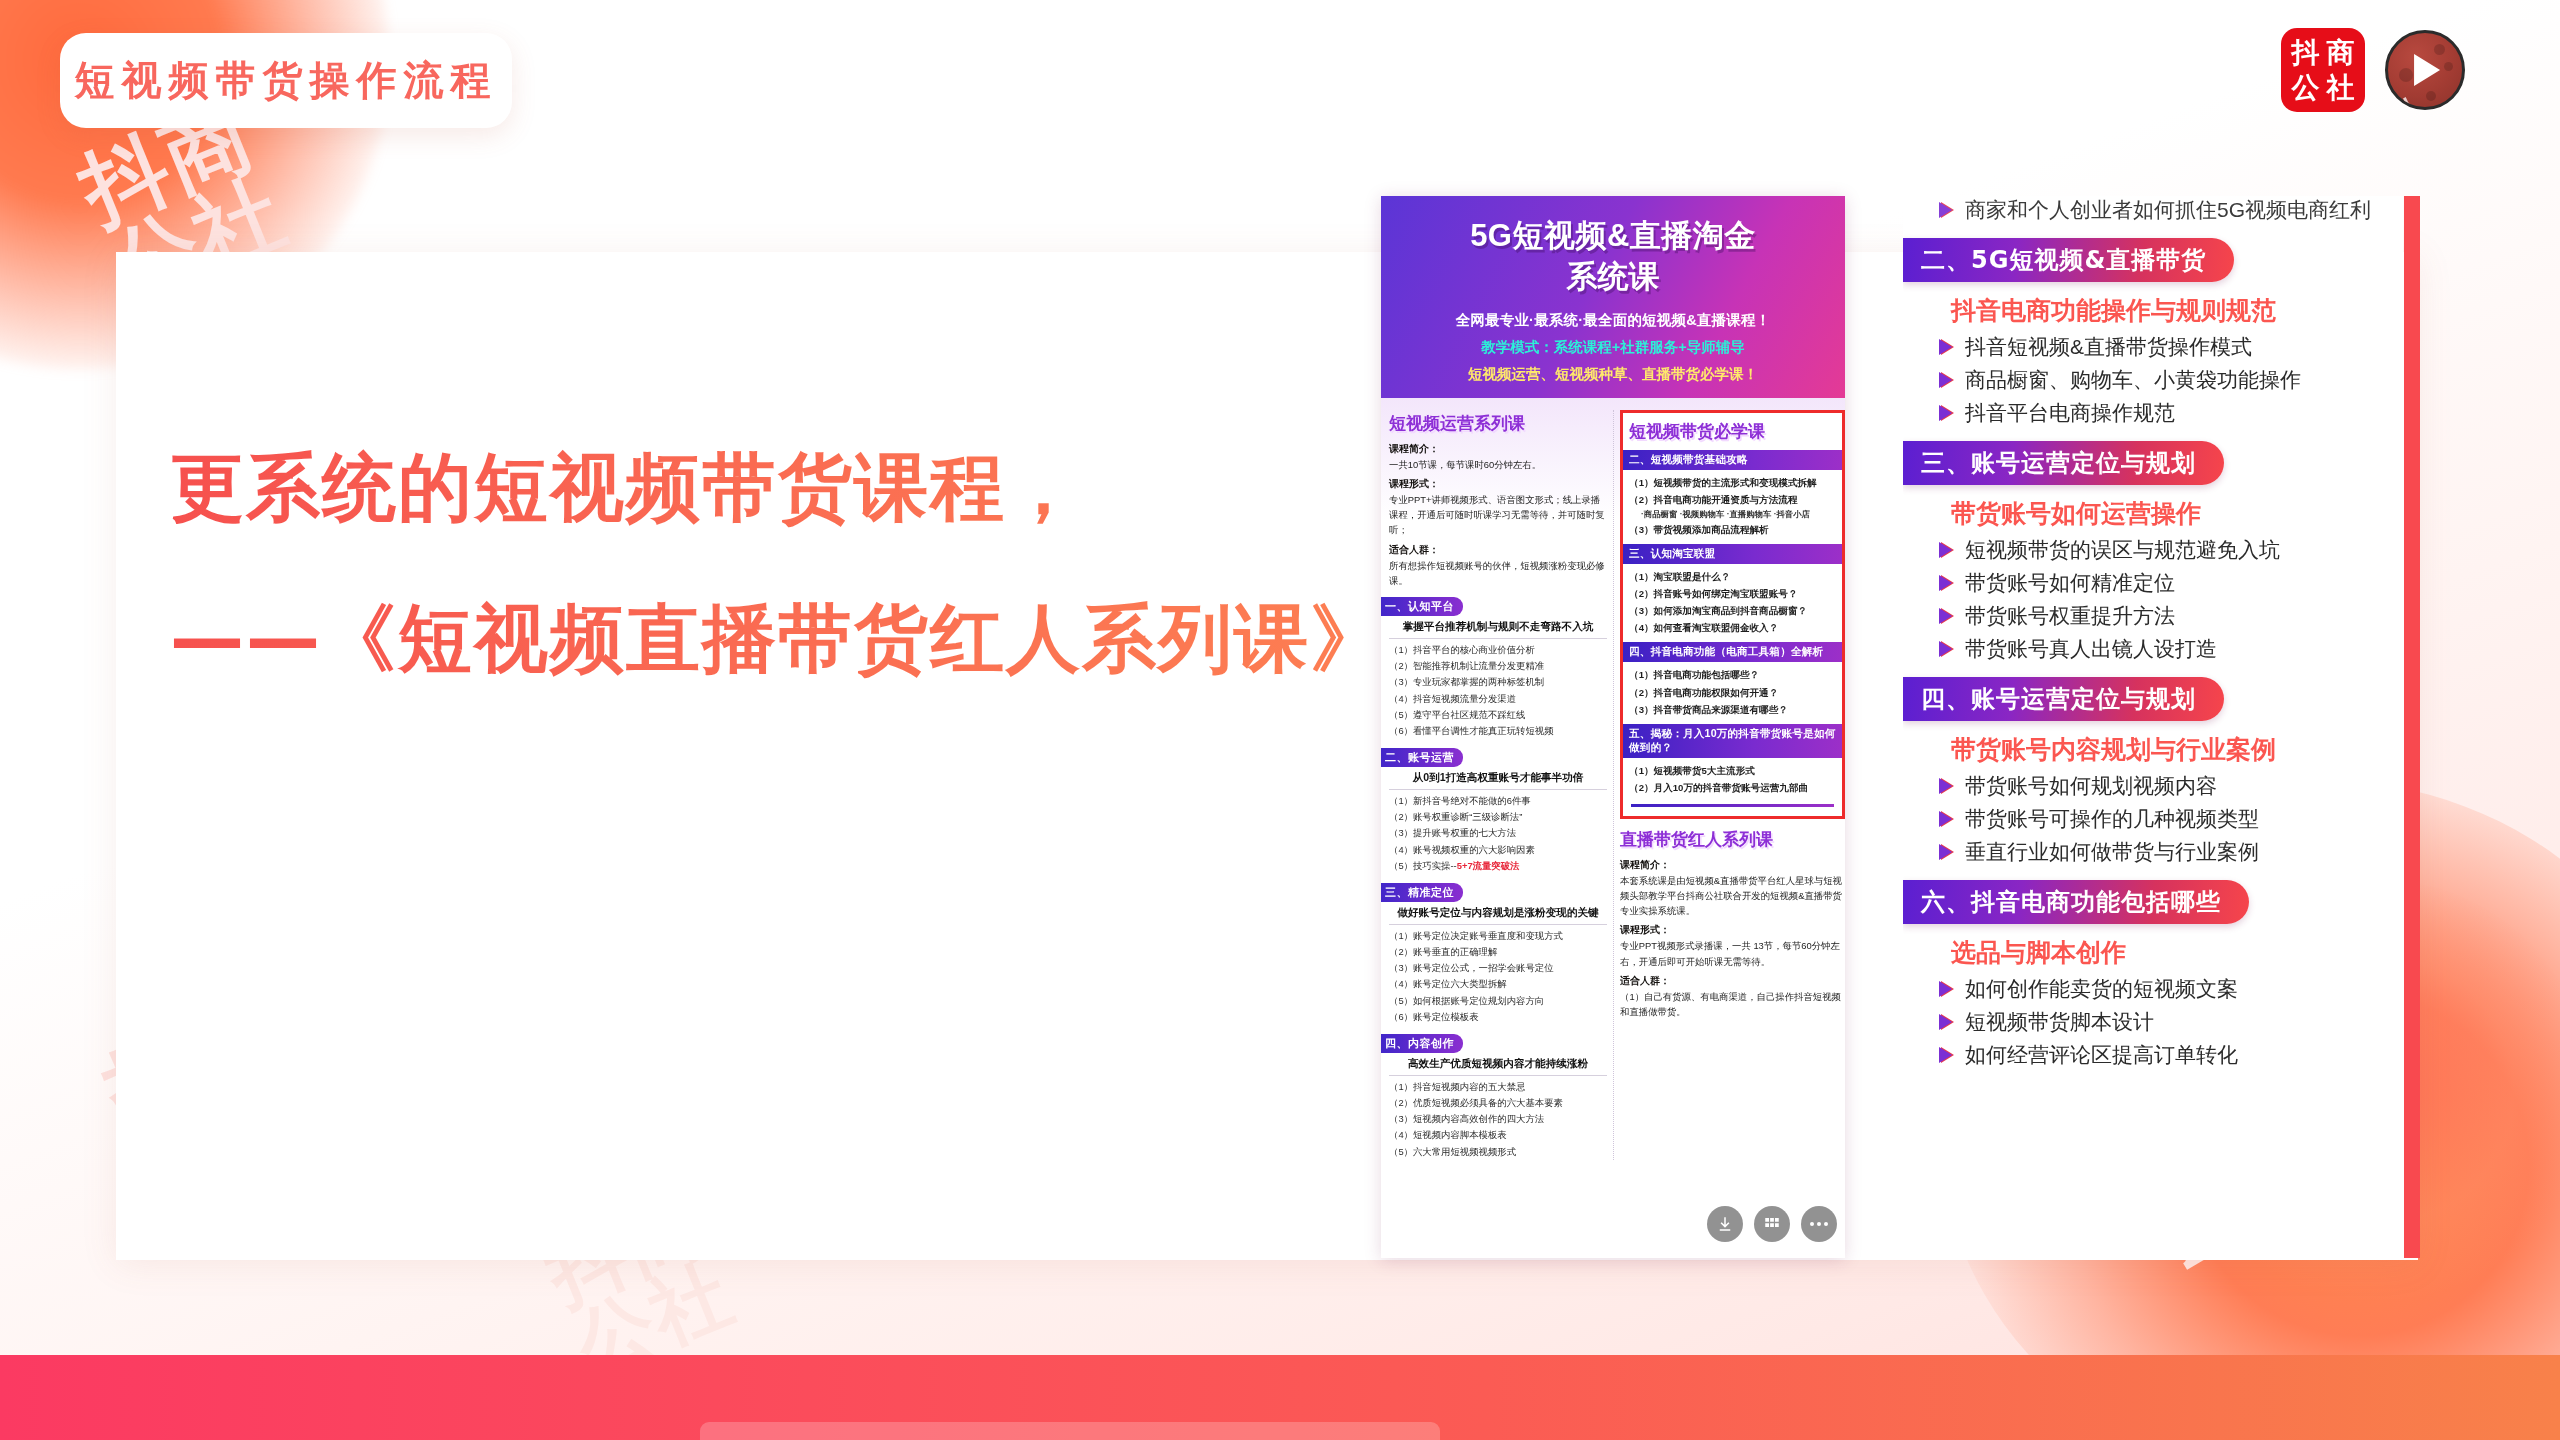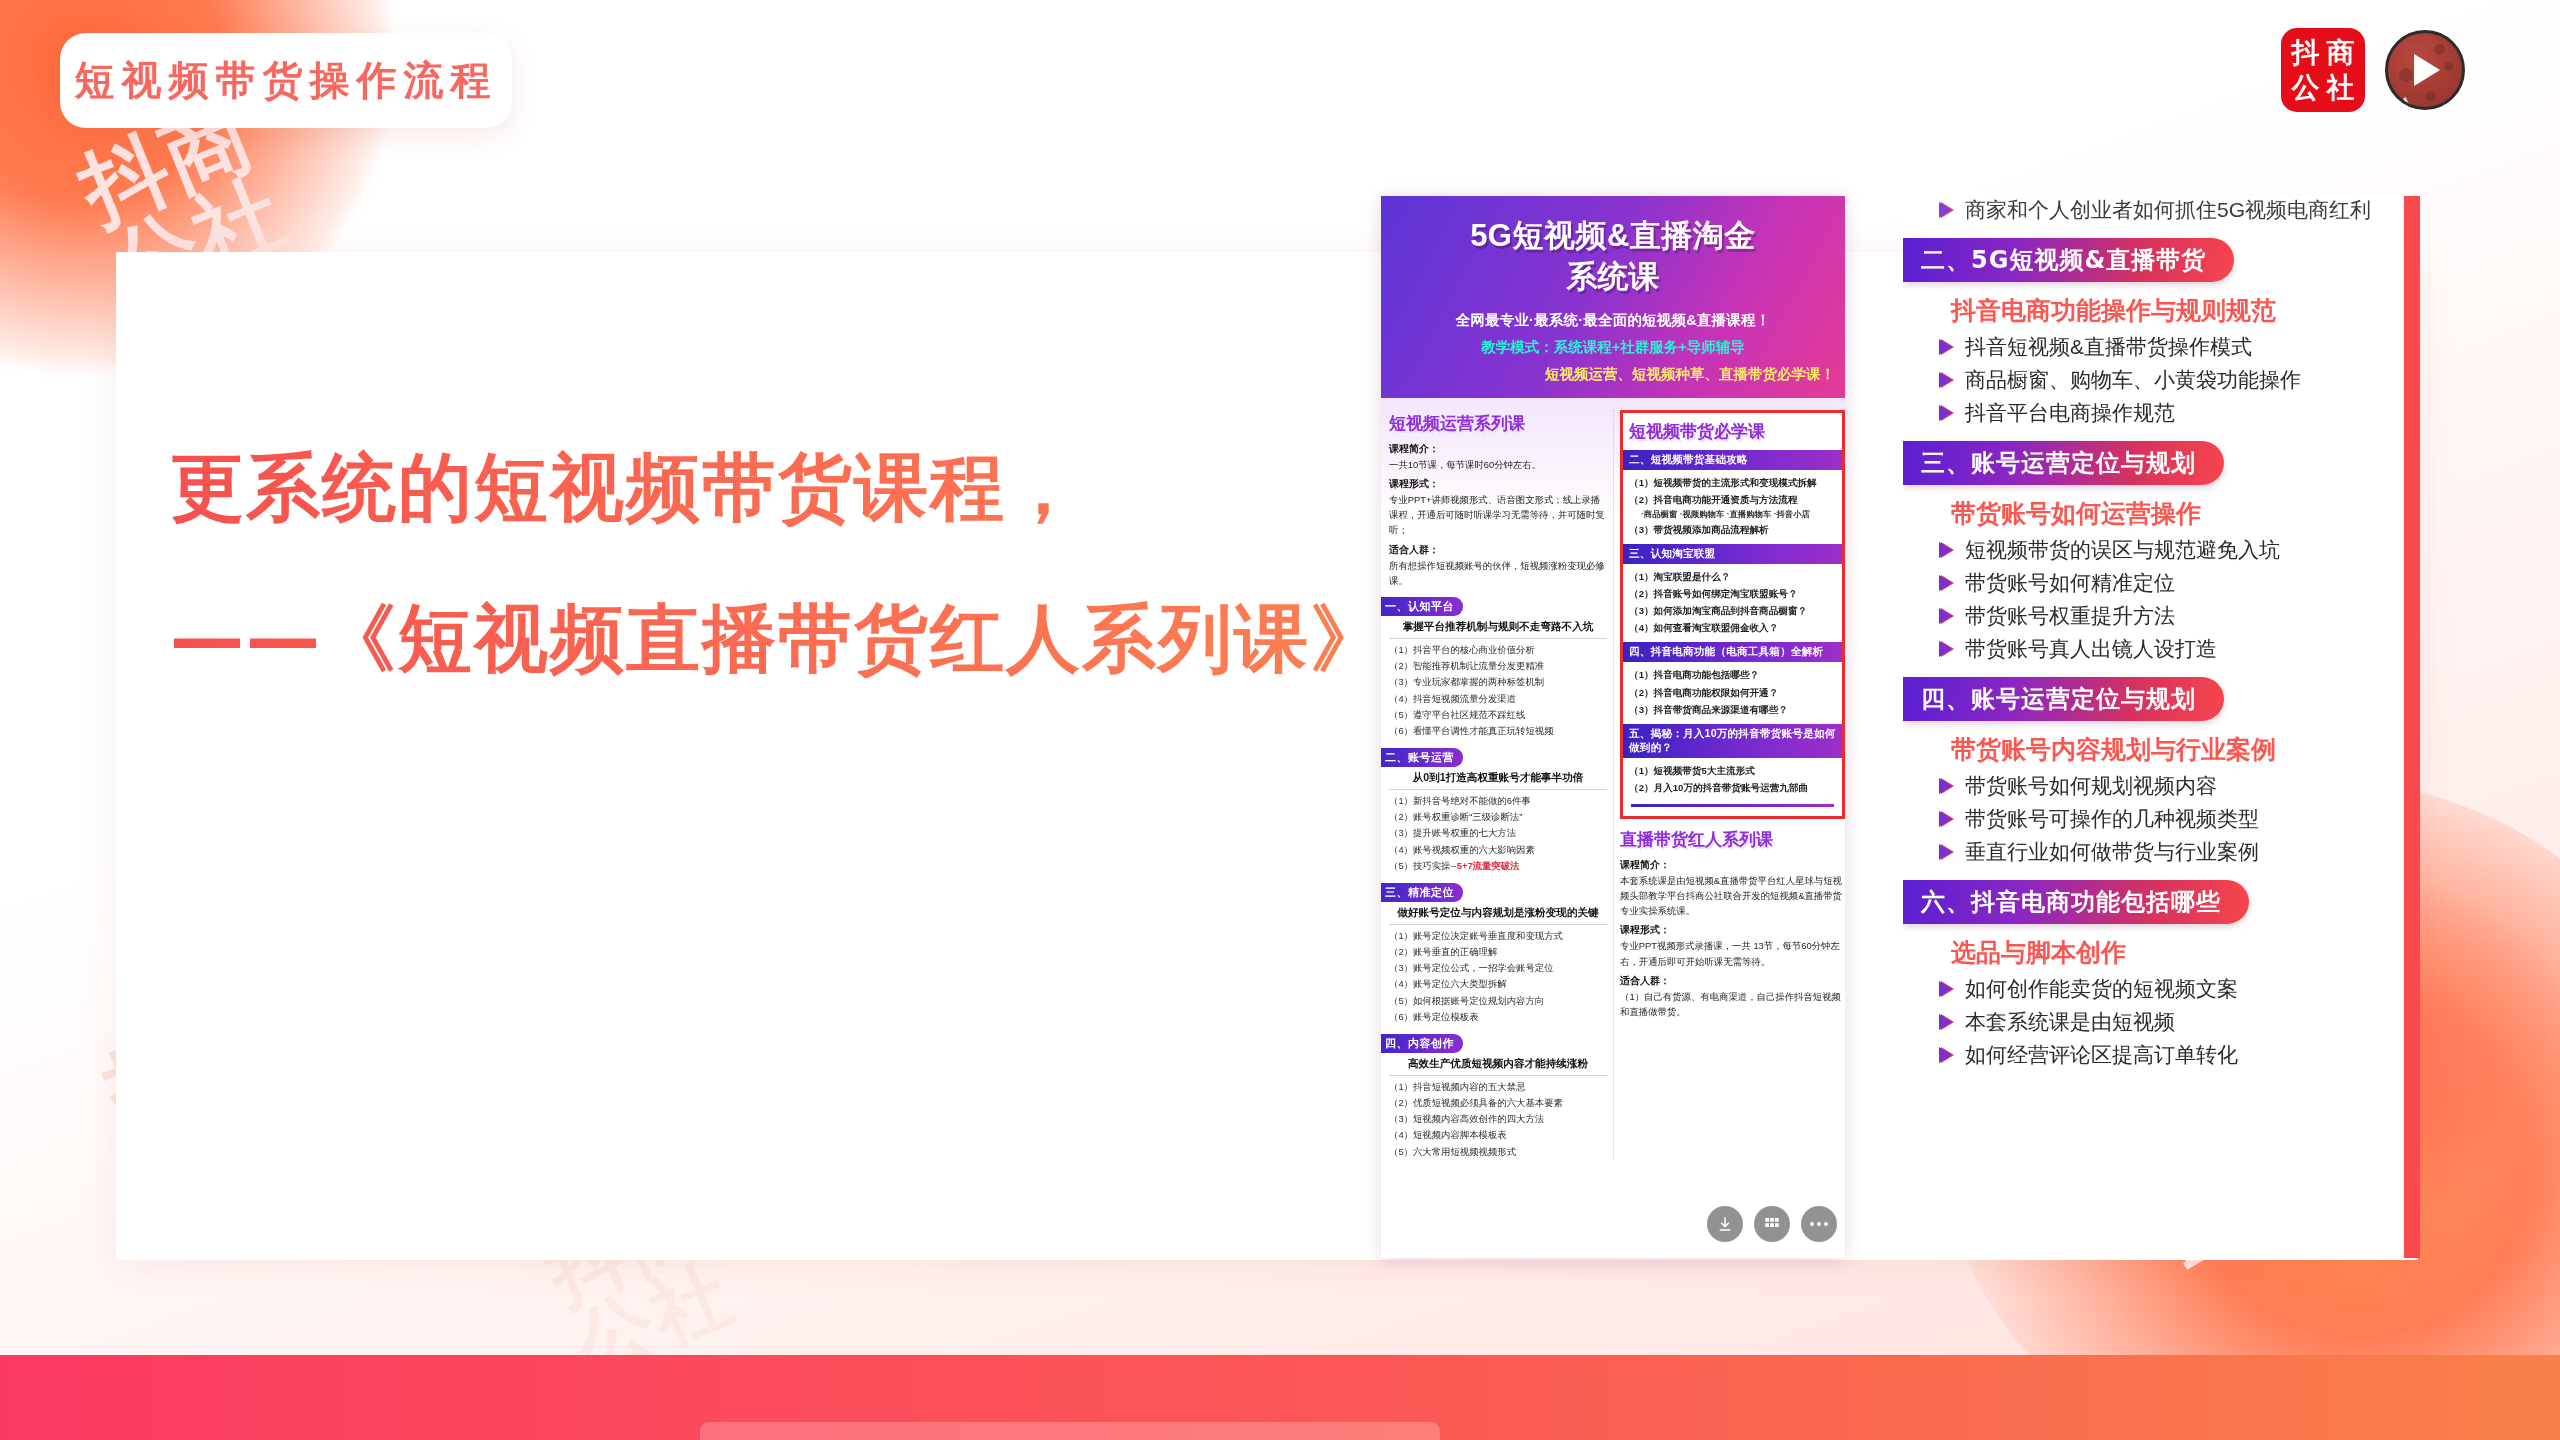--- a/index.html
+++ b/index.html
@@ -113,21 +113,21 @@
     padding:22px 10px 14px; text-align:center; position:relative;
   }
   .pt-h1{ color:#fff;font-size:31px;font-weight:900;letter-spacing:.5px;line-height:1.18;
     text-shadow:2px 3px 0 rgba(60,10,90,.35);
     font-family:Liberation Sans, sans-serif;}
   .pt-h2{ color:#fff;font-size:31px;font-weight:900;margin-top:1px;
     text-shadow:2px 3px 0 rgba(60,10,90,.35);
     font-family:"DejaVu Sans","Liberation Sans",sans-serif;}
   .pt-s1{ color:#fff;font-size:14.5px;font-weight:700;margin-top:13px;letter-spacing:.2px;}
   .pt-s2{ color:#2cf0d8;font-size:14.5px;font-weight:800;margin-top:8px;}
-  .pt-s3{ color:#ffe96b;font-size:14.5px;font-weight:800;margin-top:8px;text-align:right;}
+  .pt-s3{ color:#ffe96b;font-size:14.5px;font-weight:800;margin-top:8px;}
 
   .poster-body{
     display:flex; gap:6px; padding:12px 0 0 8px; position:relative;
     background:linear-gradient(180deg,#f3e6fb 0%,#ffffff 16%,#ffffff 100%);
   }
   .pcol{ width:50%; }
   .pcol.left{ border-right:1px dotted #cfc4da; padding-right:6px;}
   .ptitle{
     font-size:17px;font-weight:900;color:#8d2fd6;margin:2px 0 7px;
     text-shadow:1.5px 1.5px 0 #f2d9ff;
@@ -445,21 +445,21 @@
 
   <div>
     <div class="ol-pill">六、抖音电商功能包括哪些</div>
     <div class="ol-sub">选品与脚本创作</div>
     <div class="ol-item">
         <div class="ol-tri"></div>
         <div class="ol-txt">如何创作能卖货的短视频文案</div>
       </div>
     <div class="ol-item">
         <div class="ol-tri"></div>
-        <div class="ol-txt">本套系统课是由短视频</div>
+        <div class="ol-txt">短视频带货脚本设计</div>
       </div>
     <div class="ol-item">
         <div class="ol-tri"></div>
         <div class="ol-txt">如何经营评论区提高订单转化</div>
       </div>
   </div>
 </div>
 
 <div class="divider"></div>
 <div class="bottombar"></div>

